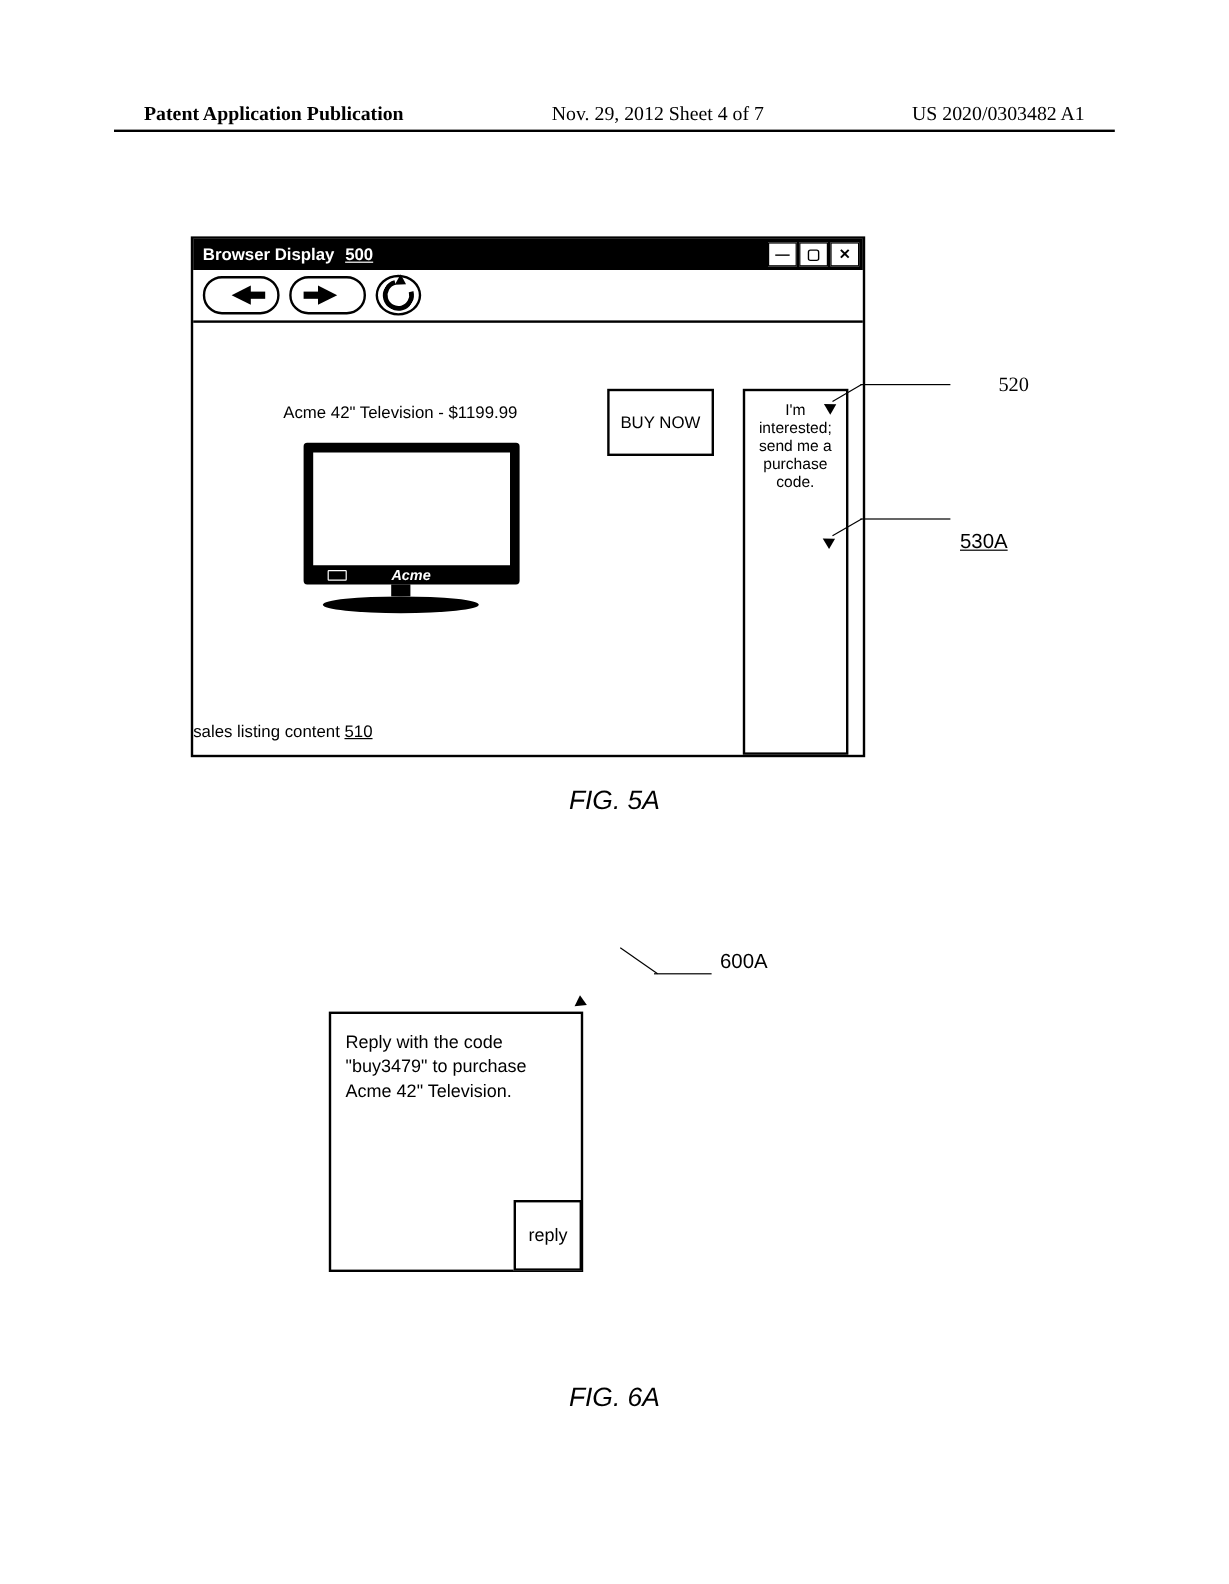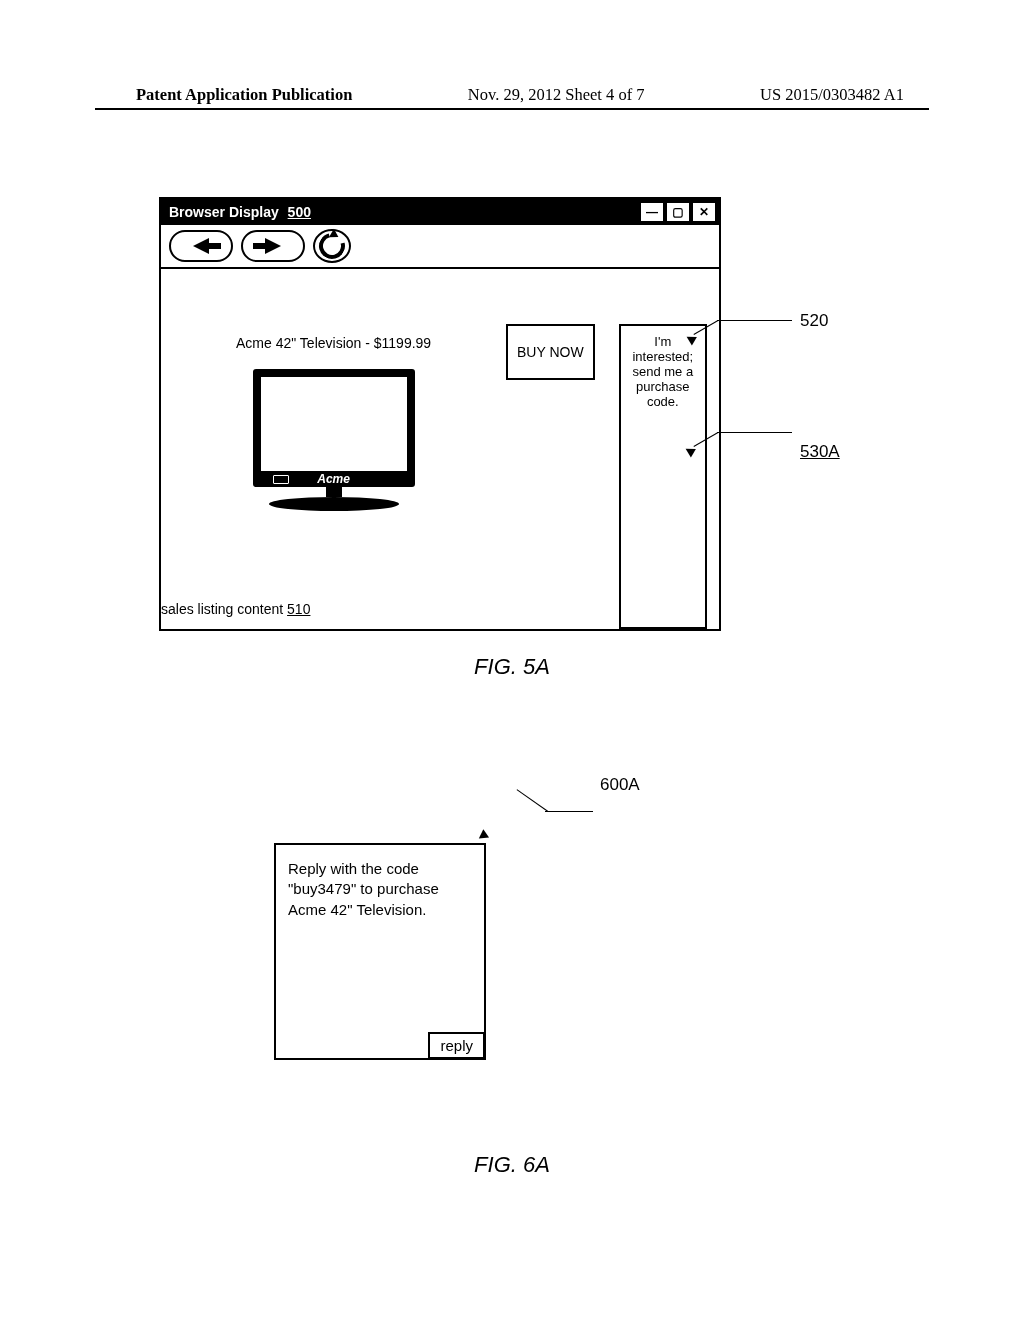--- a/index.html
+++ b/index.html
@@ -10,21 +10,21 @@
       width: 1024px;
     }
     .page {
       width: 1024px;
       height: 1320px;
       position: relative;
     }
     .header {
       position: absolute;
       top: 85px;
-      left: 136px;
+      left: 120px;
       right: 120px;
       display: flex;
       justify-content: space-between;
       font-size: 16.5px;
       font-family: "Times New Roman", serif;
       align-items: center;
     }
     .header-left { font-weight: bold; }
     .header-center { }
     .header-right { }
@@ -155,21 +155,21 @@
       padding-top: 66px;
     }
     .product-title {
       font-size: 14px;
     }
     .tv {
       margin-top: 18px;
       width: 162px;
     }
     .tv-frame {
-      width: 162px;
+      width: 180px;
       height: 118px;
       border: 8px solid #000;
       border-bottom-width: 16px;
       border-radius: 3px;
       background: #fff;
       box-sizing: border-box;
       position: relative;
       text-decoration: underline;
     }
     .tv-frame::after {
@@ -232,23 +232,23 @@
     }
     .buynow { height: 28px; display: flex; align-items: center; justify-content: center; line-height:1; }
     .interested { padding: 8px; font-size: 13px; }
 
     
     .callout {
       position: absolute;
       font-size: 17px;
       font-family: Arial, sans-serif;
     }
-    .callout-520 { top: 311px; left: 800px; }
+    .callout-520 { top: 311px; left: 832px; font-family: Liberation Serif, serif; }
     .callout-530a { top: 442px; left: 800px; text-decoration: underline; }
-    .callout-600a { top: 775px; left: 600px; }
+    .callout-600a { top: 792px; left: 600px; }
 
     .lead-line { position: absolute; border-top: 1px solid #000; }
     .lead-520 { top: 320px; left: 717px; width: 75px; }
     .lead-530a { top: 432px; left: 717px; width: 75px; }
 
     .lead-600a-h { position: absolute; top: 811px; left: 545px; width: 48px; border-top: 1px solid #000; }
     .lead-600a-s { position: absolute; top: 811px; left: 510px; width: 38px; border-top: 1px solid #000; transform: rotate(35deg); transform-origin: right center; }
 
     .arrowhead {
       position: absolute;
@@ -285,34 +285,34 @@
     .msg-text {
       padding: 14px 12px;
       font-size: 15px;
       line-height: 1.35;
     }
     .reply-btn {
       position: absolute;
       bottom: -1px;
       right: -1px;
       border: 2px solid #000;
-      padding: 3px 10px;
+      padding: 19px 10px;
       font-size: 15px;
       background: #fff;
     }
   </style>
 </head>
 <body>
 
 <div class="page">
 
   <div class="header">
     <span class="header-left">Patent Application Publication</span>
     <span class="header-center">Nov. 29, 2012  Sheet 4 of 7</span>
-    <span class="header-right">US 2015/0303482 A1</span>
+    <span class="header-right">US 2020/0303482 A1</span>
   </div>
   <div class="rule"></div>
 
   <div class="browser-window">
     <div class="title-bar">
       <span class="title-text">
         <span>Browser Display</span>
         <span class="title-ref">500</span>
       </span>
       <span class="window-controls">

